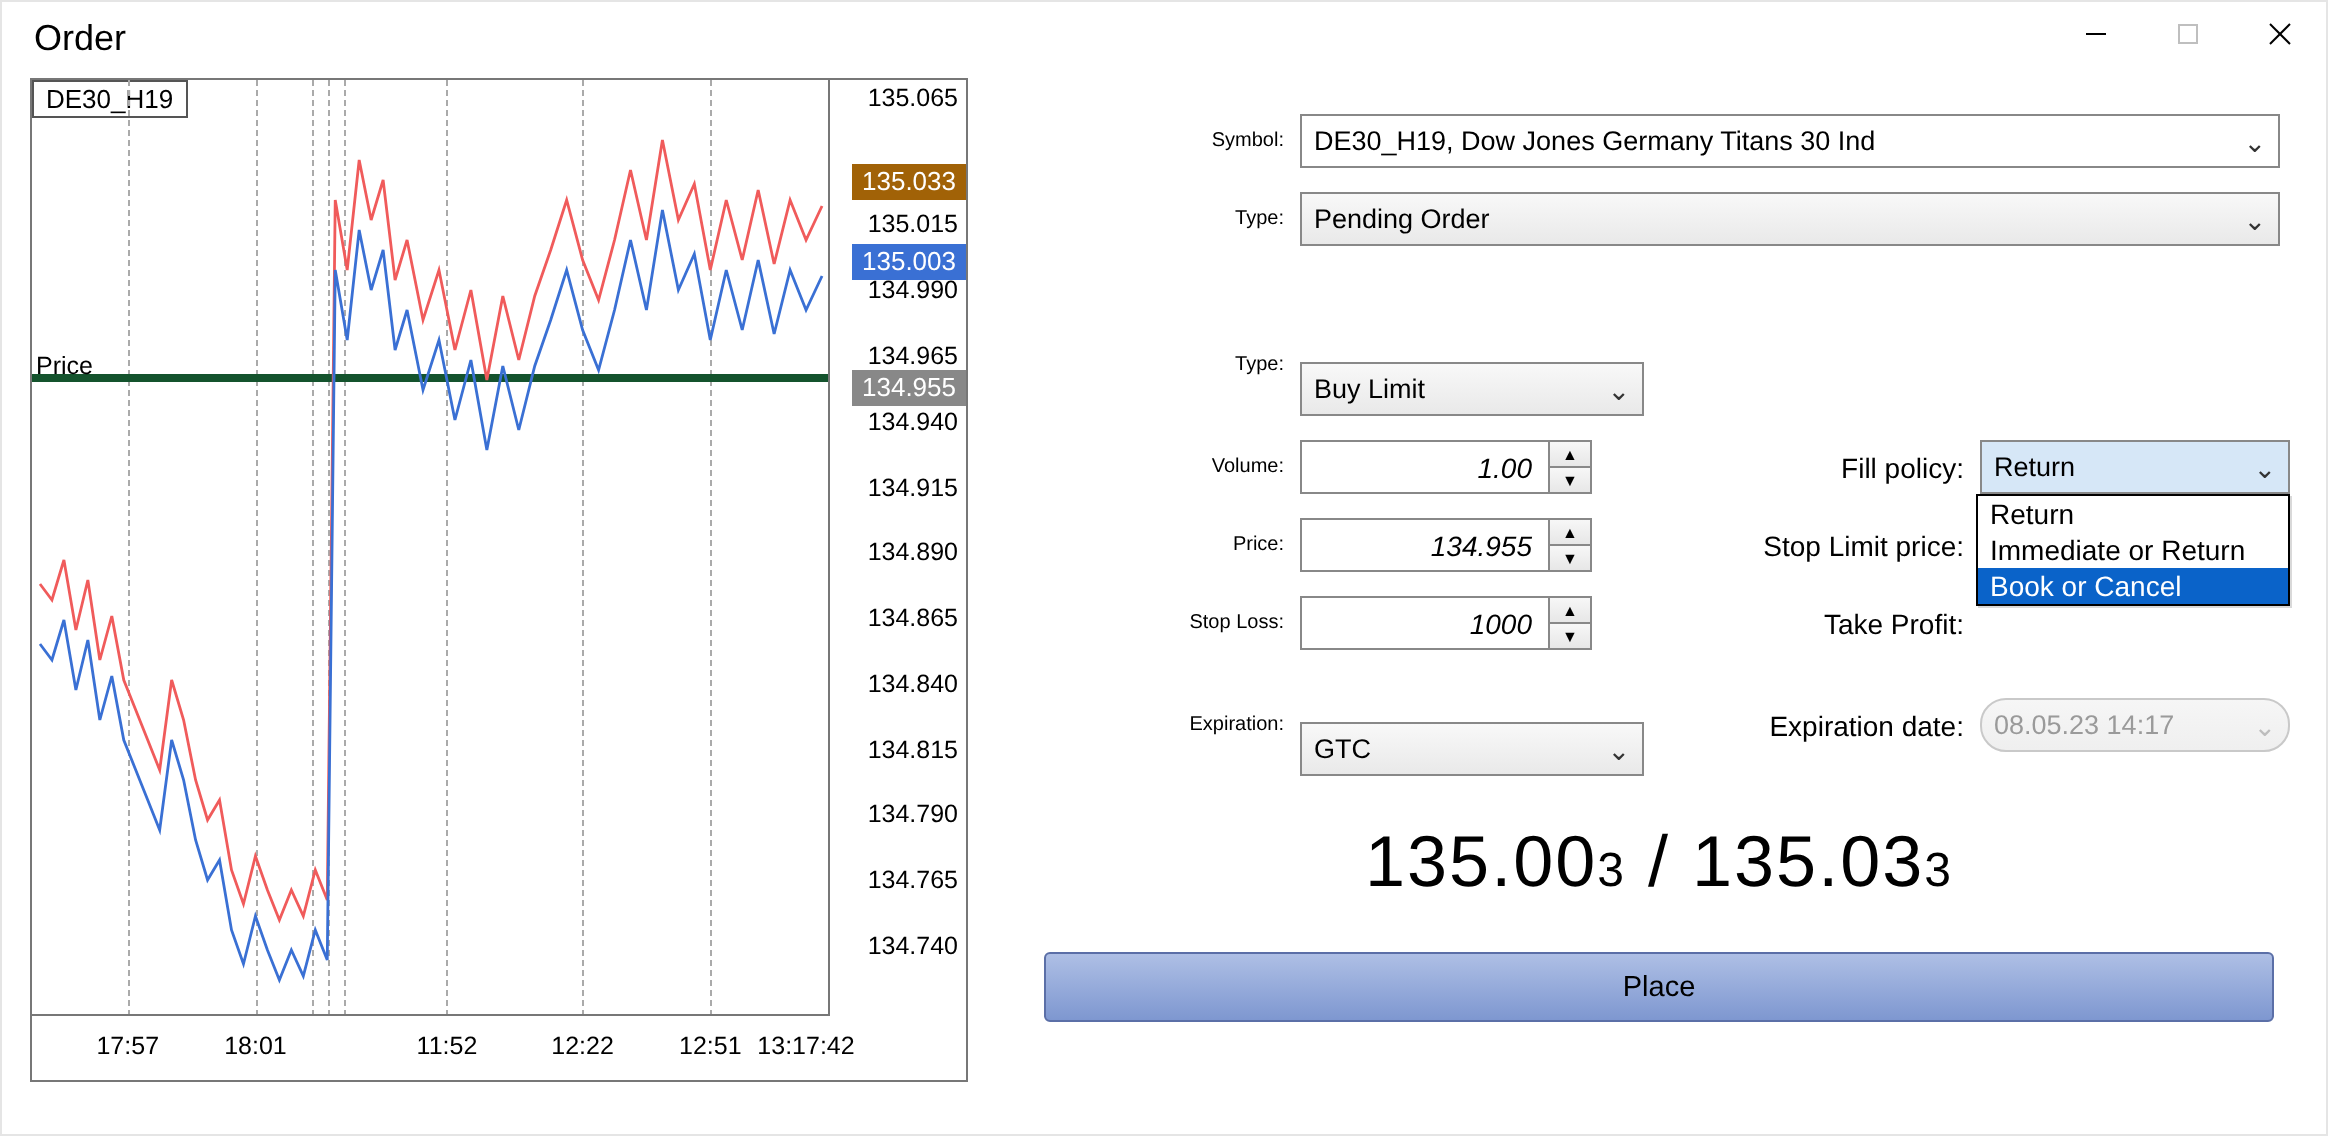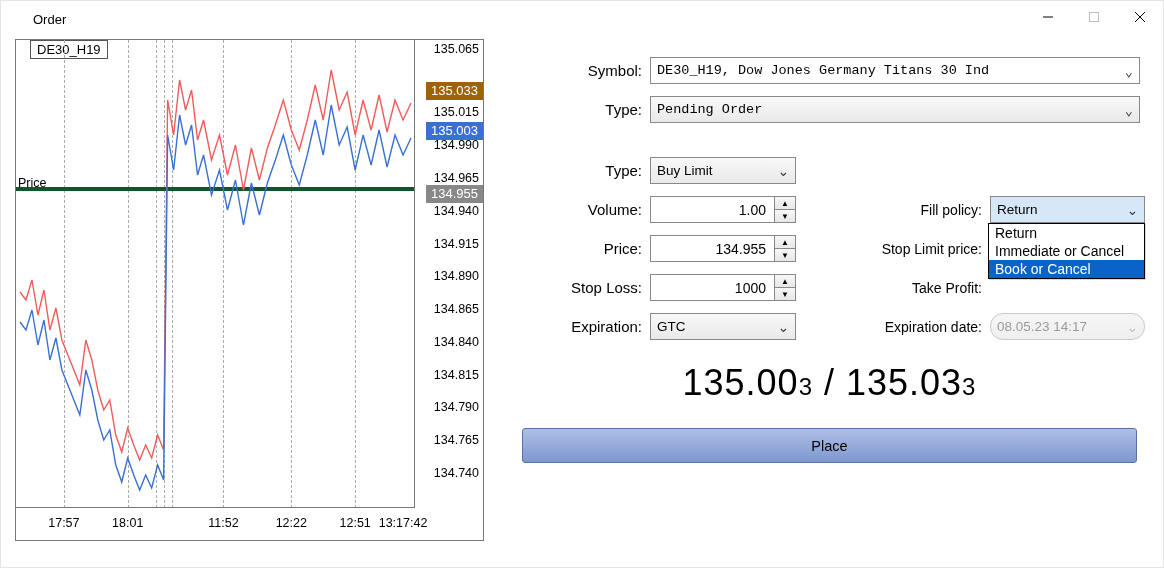--- a/index.html
+++ b/index.html
@@ -12,22 +12,22 @@
   .window {
     width:1164px; height:568px;
     position:relative;
     background:#fff;
     box-sizing:border-box;
     border:1px solid #e5e5e5;
   }
   .titlebar {
     height:36px;
     display:flex; align-items:center;
-    padding-left:32px;
-    font-size:13px;
+    padding-left:16px;
+    font-size:18px;
   }
   .winbtns {
     position:absolute; right:0; top:0;
     display:flex;
   }
   .winbtn {
     width:46px; height:32px;
     display:flex; align-items:center; justify-content:center;
     font-size:13px;
     color:#000;
@@ -40,21 +40,21 @@
   }
   
   .chart-wrap {
     position:relative;
     width:467px; height:500px;
     border:1px solid #777;
     background:#fff;
     font-size:12px;
   }
   .chart-title-box {
-    position:absolute; left:14px; top:0;
+    position:absolute; left:0; top:0;
     border:1px solid #555;
     padding:1px 6px;
     background:#fff;
     font-size:13px;
   }
   .plot-area {
     position:absolute;
     left:0; top:0; right:68px; bottom:32px;
   }
   .y-axis {
@@ -99,21 +99,21 @@
     flex:1;
     padding-top:18px;
   }
   .row {
     display:flex; align-items:center;
     margin-bottom:12px;
   }
   .lbl {
     width:128px; text-align:right;
     padding-right:8px;
-    font-size:15px;
+    font-size:10px;
     white-space:nowrap;
   }
   .lbl2 {
     width:140px; text-align:right; padding-right:8px; font-size:14px;
     white-space:nowrap;
   }
   .combo, .txt {
     height:27px;
     border:1px solid #888;
     background:#fff;
@@ -124,29 +124,30 @@
     position:relative;
   }
   .combo { background:linear-gradient(#f8f8f8,#e9e9e9);}
   .combo.white { background:#fff; }
   .combo .chev {
     position:absolute; right:6px; top:50%; transform:translateY(-50%);
     pointer-events:none;
     color:#333;
   }
   .combo.disabled { color:#9a9a9a; border-color:#c9c9c9; background:linear-gradient(#f6f6f6,#efefef);border-radius:13px;}
-  .full { width:490px;font-family:Liberation Mono, monospace;}
-  .med { width:146px;}
+  .full { width:490px;}
+  .med { width:172px;margin-top:24px;}
   .num-wrap { display:flex; align-items:stretch; width:146px;}
   .num {
     flex:1; height:27px; border:1px solid #888; border-right:none;
     text-align:right; padding-right:8px;
     font-size:14px; box-sizing:border-box;
     display:flex; align-items:center; justify-content:flex-end;
     background:#fff;
+    font-style:italic;
   }
   .spinner {
     width:20px; display:flex; flex-direction:column;
     border:1px solid #888;
   }
   .sp {
     flex:1; display:flex; align-items:center; justify-content:center;
     font-size:8px; background:linear-gradient(#f7f7f7,#e7e7e7);
     line-height:9px;
   }
@@ -312,21 +313,21 @@
         </div>
         <div class="spacer"></div>
         <div class="lbl2">Fill policy:</div>
         <div class="combo white" style="width:155px; background:#d6e7f7;">
           <span>Return</span>
           <span class="chev">⌄</span>
         </div>
 
         <div class="dropdown" style="right:0; top:27px; width:155px;">
           <div class="dd-item">Return</div>
-          <div class="dd-item">Immediate or Cancel</div>
+          <div class="dd-item">Immediate or Return</div>
           <div class="dd-item sel">Book or Cancel</div>
         </div>
       </div>
 
       <div class="row">
         <div class="lbl">Price:</div>
         <div class="num-wrap">
           <div class="num">134.955</div>
           <div class="spinner">
             <div class="sp">▲</div>

